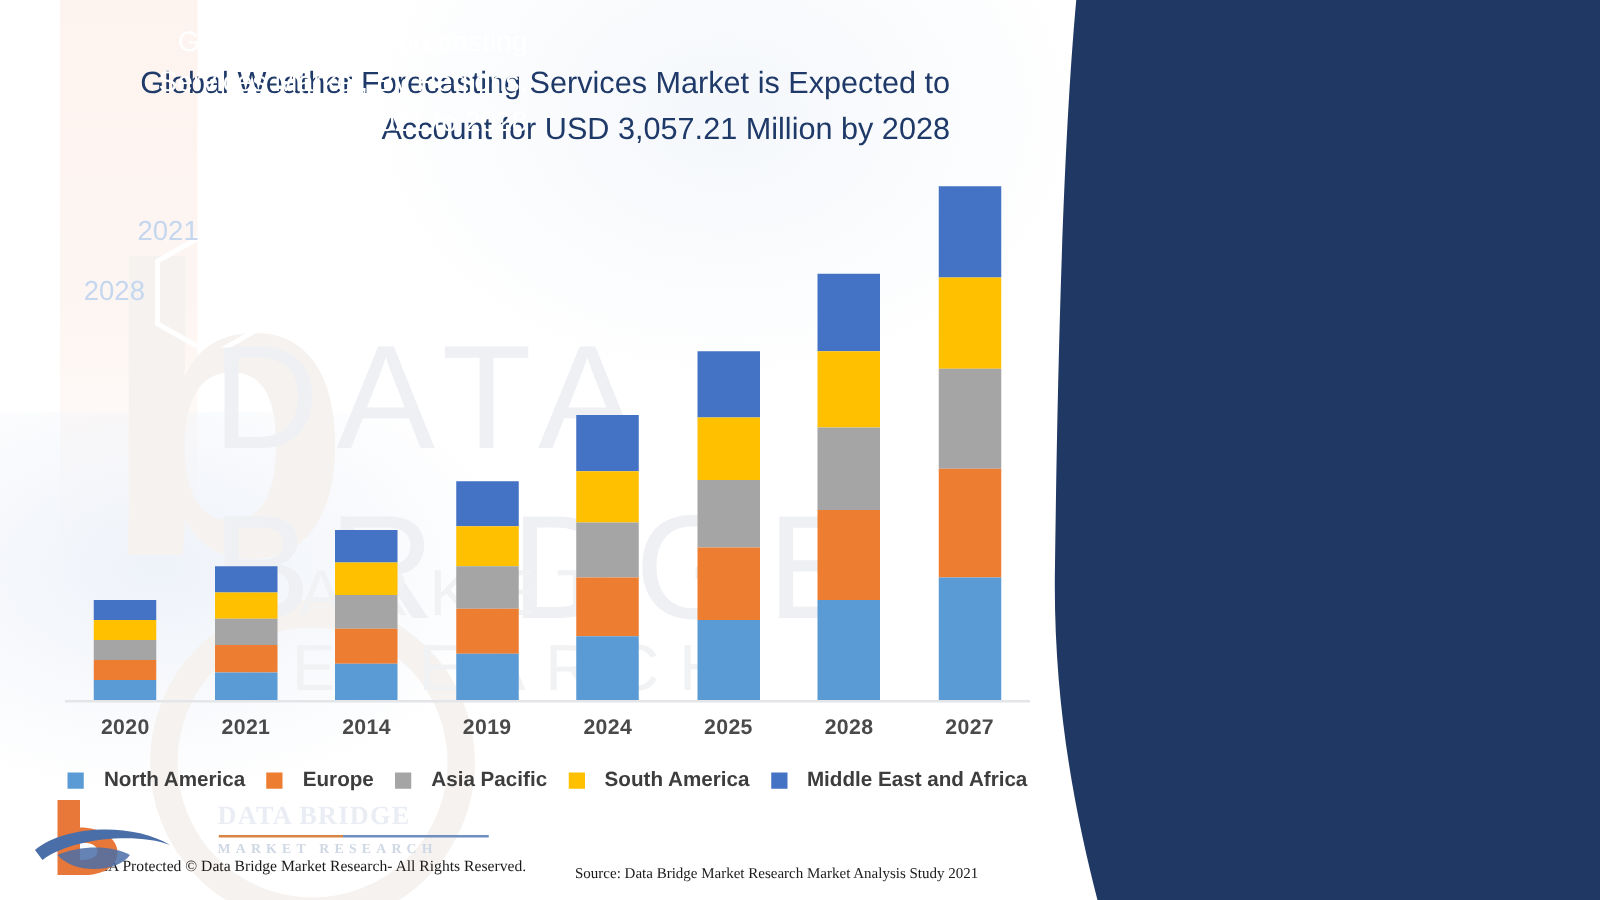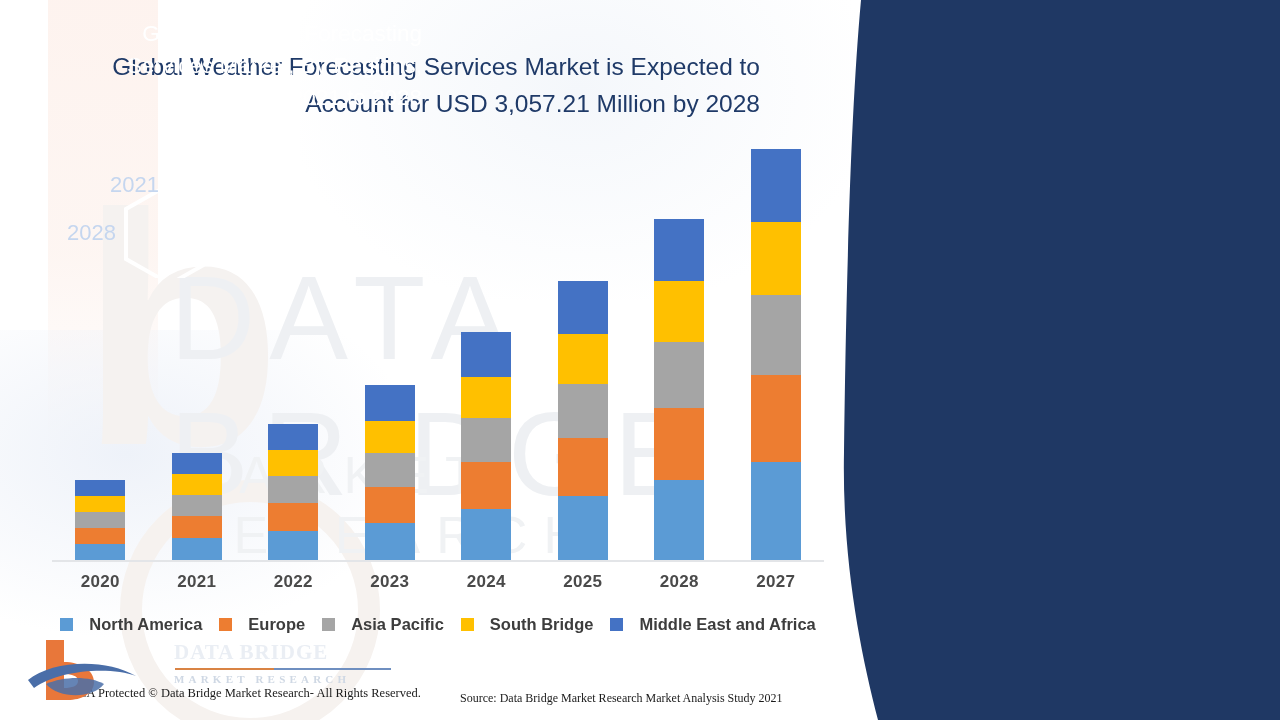--- a/index.html
+++ b/index.html
@@ -261,22 +261,22 @@
             <div class="seg" style="height: 87px; background: rgb(237, 125, 49);"></div>
             <div class="seg" style="height: 98px; background: rgb(91, 155, 213);"></div>
           </div>
         </div>
       </div>
     <div class="axis-line"></div>
   </div>
   <div class="xlabels" id="xlabels">
       <div class="xlabel">2020</div>
       <div class="xlabel">2021</div>
-      <div class="xlabel">2022</div>
-      <div class="xlabel">2023</div>
+      <div class="xlabel">2014</div>
+      <div class="xlabel">2019</div>
       <div class="xlabel">2024</div>
       <div class="xlabel">2025</div>
       <div class="xlabel">2028</div>
       <div class="xlabel">2027</div>
     </div>
 
   <div class="legend" id="legend">
       <div class="legend-item">
         <span class="legend-swatch" style="background: rgb(91, 155, 213);"></span>
         <span class="legend-label">North America</span>
@@ -284,21 +284,21 @@
       <div class="legend-item">
         <span class="legend-swatch" style="background: rgb(237, 125, 49);"></span>
         <span class="legend-label">Europe</span>
       </div>
       <div class="legend-item">
         <span class="legend-swatch" style="background: rgb(165, 165, 165);"></span>
         <span class="legend-label">Asia Pacific</span>
       </div>
       <div class="legend-item">
         <span class="legend-swatch" style="background: rgb(255, 192, 0);"></span>
-        <span class="legend-label">South Bridge</span>
+        <span class="legend-label">South America</span>
       </div>
       <div class="legend-item">
         <span class="legend-swatch" style="background: rgb(68, 114, 196);"></span>
         <span class="legend-label">Middle East and Africa</span>
       </div>
     </div>
 
   <div class="footer-left">DMCA Protected © Data Bridge Market Research- All Rights Reserved.</div>
   <div class="footer-right">Source: Data Bridge Market Research Market Analysis Study 2021</div>
 

